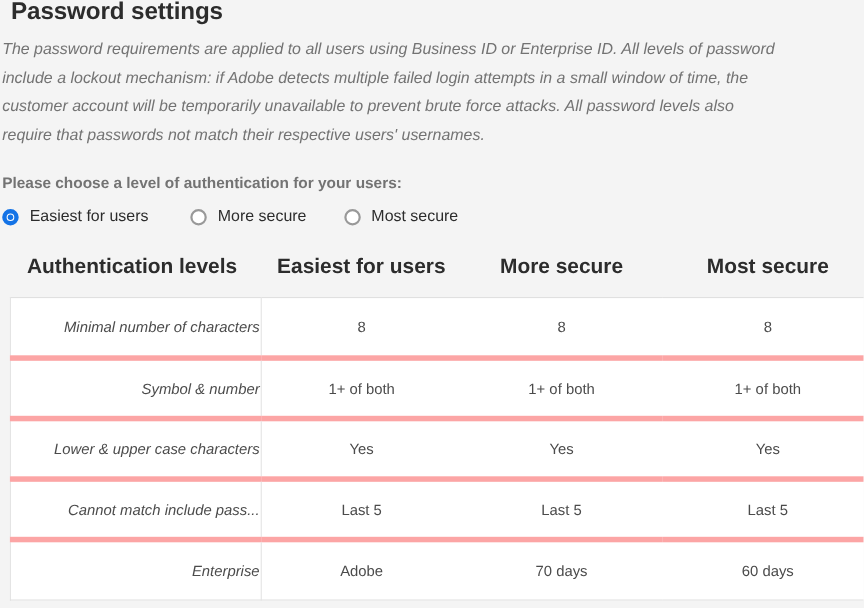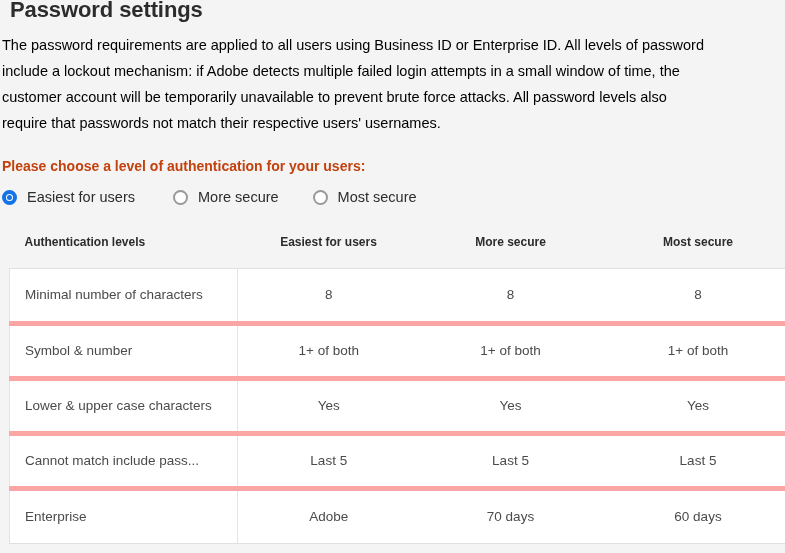--- a/index.html
+++ b/index.html
@@ -36,32 +36,33 @@
     letter-spacing: -0.1px;
     position: relative;
     top: -3px;
   }
 
   .intro {
     margin: 0;
     padding: 6px 12px 0 2px;
     font-size: 14.5px;
     line-height: 26px;
-    color: #000000;
+    color: #737373;
     max-width: 785px;
+    font-style: italic;
   }
 
   
   .choose-label {
     margin: 0;
     padding: 21px 0 0 2px;
     font-size: 14px;
     line-height: 18px;
     font-weight: bold;
-    color: #c2410c;
+    color: #737373;
   }
 
   .radio-row {
     display: flex;
     align-items: center;
     padding: 13px 0 0 2px;
     gap: 0;
   }
 
   .radio-option {
@@ -117,21 +118,21 @@
   table.levels {
     width: 100%;
     border-collapse: collapse;
     table-layout: fixed;
     font-size: 13.5px;
   }
 
   table.levels thead th {
     font-weight: bold;
     color: #2c2c2c;
-    font-size: 12px;
+    font-size: 19px;
     background: #f4f4f4;
     border: none;
     padding: 0 0 16px 0;
     height: 36px;
     vertical-align: middle;
   }
   table.levels thead th.col-label {
     text-align: left;
     padding-left: 15px;
   }
@@ -145,24 +146,25 @@
   table.levels tbody td {
     height: 55px;
     border-top: 5px solid #fca5a5;
     border-bottom: 1px solid #e4e4e4;
     color: #4b4b4b;
     font-size: 13.5px;
     vertical-align: middle;
     background: #ffffff;
   }
   table.levels tbody td.col-label {
-    text-align: left;
+    text-align: right;
     padding-left: 15px;
     border-left: 1px solid #e4e4e4;
     border-right: 1px solid #e4e4e4;
+    font-style: italic;
   }
   table.levels tbody td.col-val {
     text-align: center;
   }
   table.levels tbody tr:first-child td {
     border-top: 1px solid #e0e0e0;
   }
   table.levels tbody tr:last-child td {
     border-bottom: 1px solid #e0e0e0;
   }

